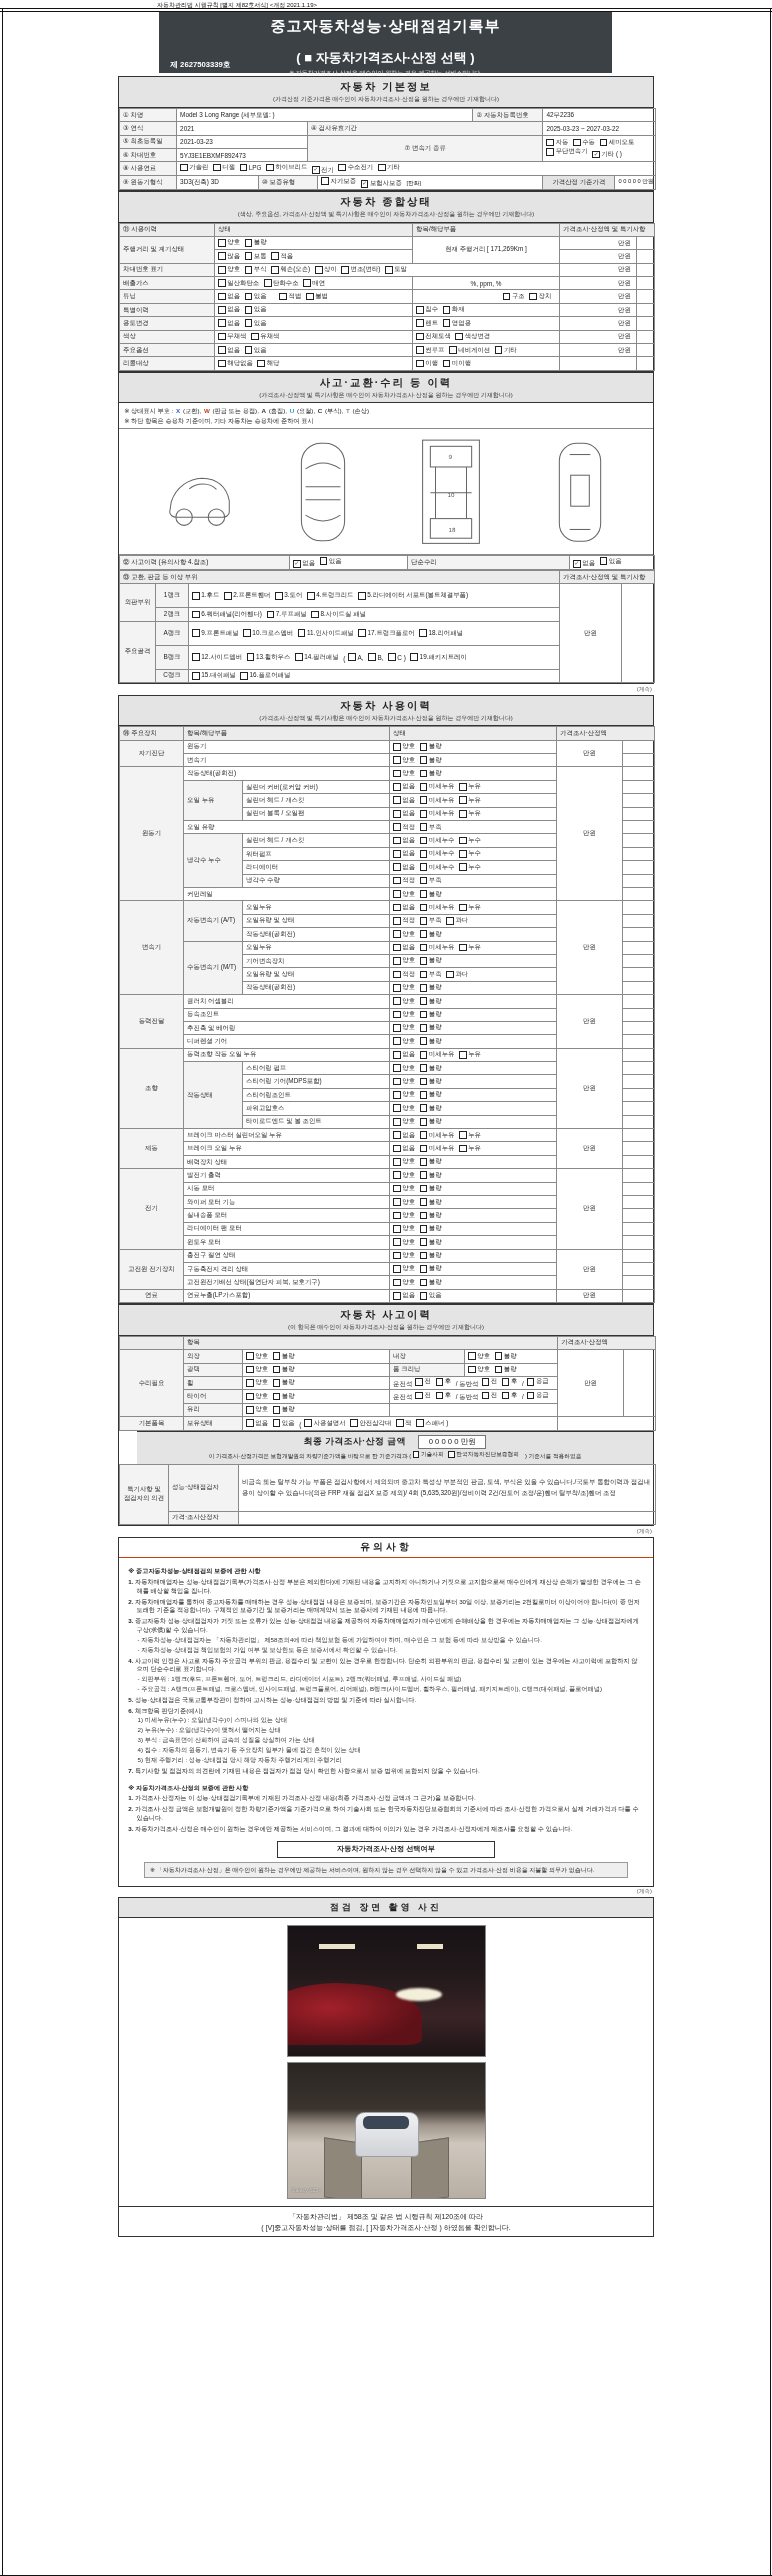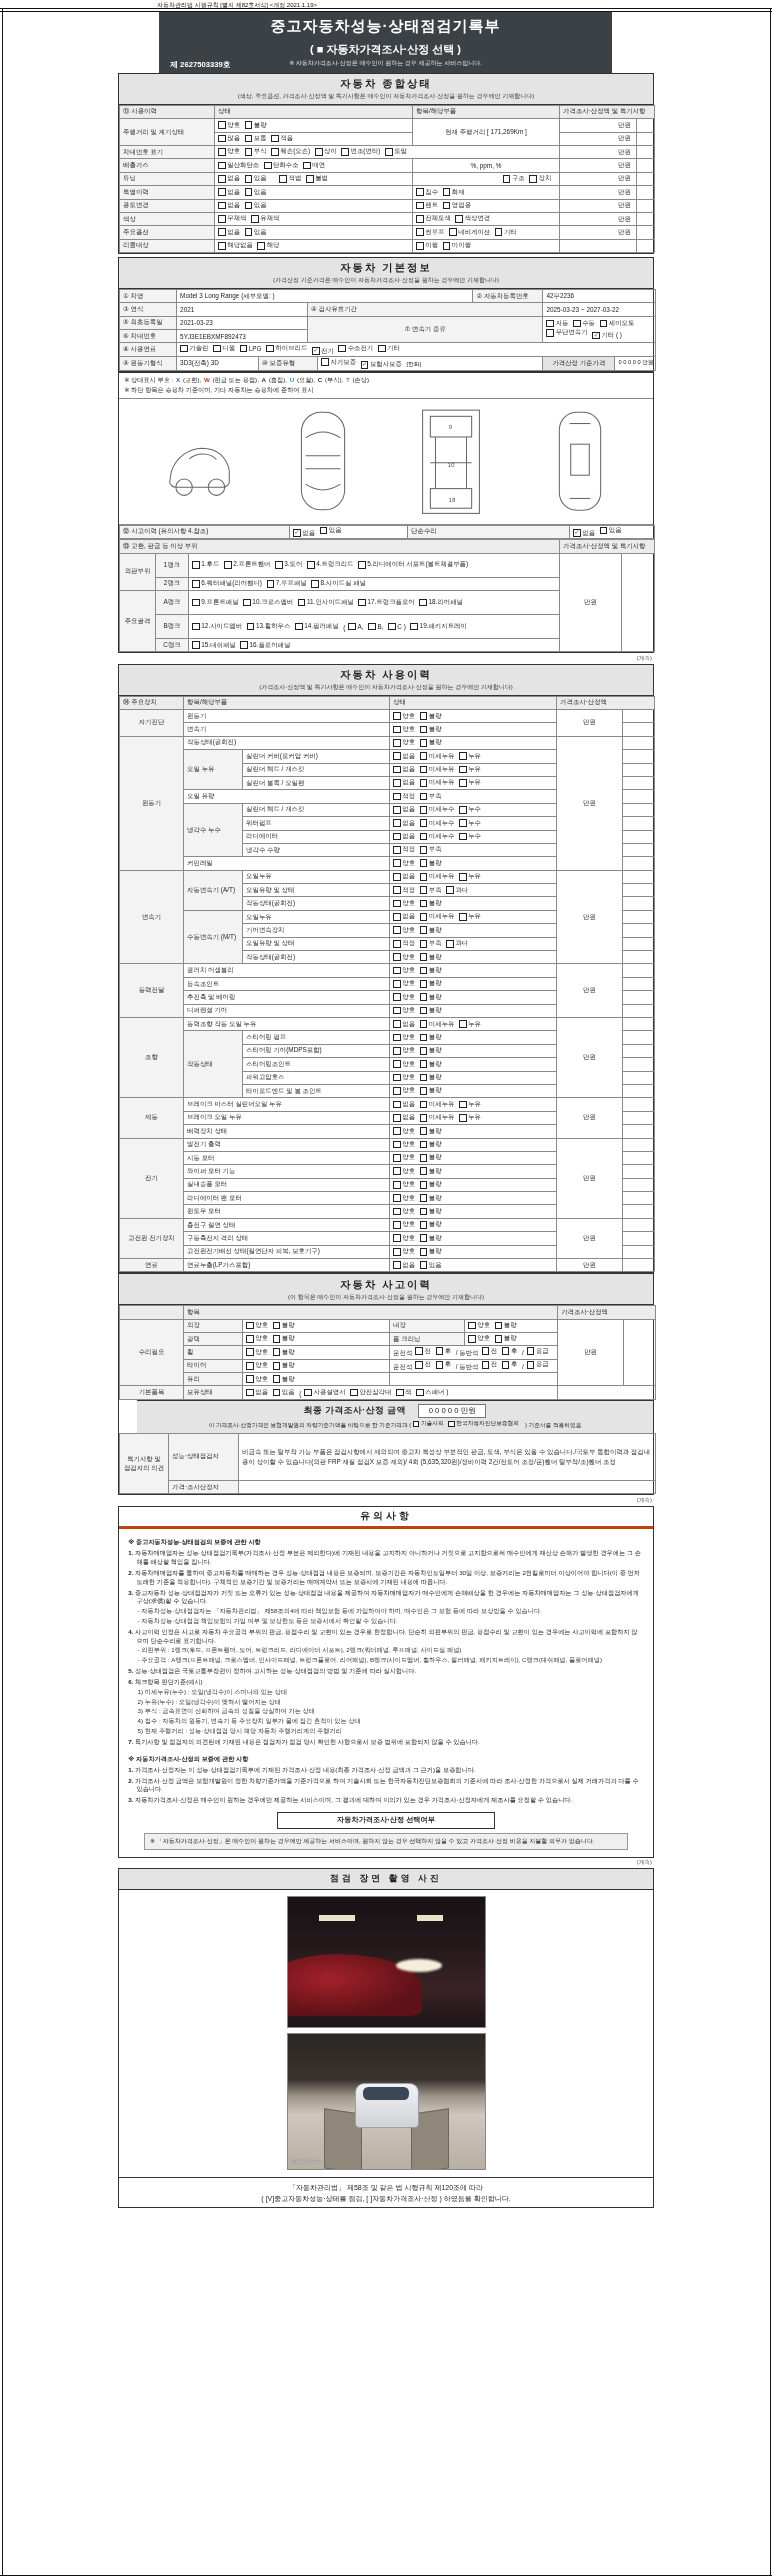--- a/index.html
+++ b/index.html
@@ -8,21 +8,21 @@
   .frame-left{position:absolute;left:2.1px;top:8.2px;bottom:0;width:1px;background:#111;}
   .frame-right{position:absolute;right:2.1px;top:8.2px;bottom:0;width:1px;background:#111;}
   .frame-top{position:absolute;left:0;right:0;top:8.2px;height:2.1px;border-top:0.5px solid #111;border-bottom:1.5px solid #111;}
   .frame-bottom{position:absolute;left:0;right:0;bottom:0;height:1px;background:#111;}
   .doc{position:absolute;left:118px;top:0;width:536px;}
   .formref{margin:1px 0 0 39px;font-size:6px;color:#111;}
   
   .titlebox{margin:2.1px 0 0 41px;width:453px;height:61px;background:#3c4146;color:#fff;
             box-sizing:border-box;padding:5.2px 10.3px 3.1px;position:relative;}
   .titlebox .t1{text-align:center;font-size:15px;font-weight:bold;letter-spacing:1px;}
-  .titlebox .t2{text-align:center;font-size:11px;font-weight:bold;margin-top:6px;}
+  .titlebox .t2{text-align:center;font-size:13px;font-weight:bold;margin-top:13px;}
   .titlebox .t3{text-align:center;font-size:6px;margin-top:1.5px;color:#e8e8e8;}
   .titlebox .docno{position:absolute;left:11.3px;bottom:3.1px;font-size:7.7px;font-weight:bold;}
   .block{border:1px solid #333;box-sizing:border-box;background:#fff;}
   .band{background:#e4e4e4;border-bottom:1px solid #333;text-align:center;padding:3.1px 0 2.6px;}
   .band .bt{font-size:10.3px;font-weight:bold;letter-spacing:2.1px;}
   .band .bs{font-size:6px;margin-top:1px;color:#333;}
   table{border-collapse:collapse;width:100%;table-layout:fixed;}
   td{border:0.5px solid #8a8a8a;font-size:6.4px;padding:0.5px 3.1px;height:13.4px;overflow:hidden;
      white-space:nowrap;vertical-align:middle;box-sizing:border-box;}
   td.lab{background:#f3f3f3;}
@@ -40,21 +40,21 @@
   .codesym{font-weight:bold;margin:0 1px;}
   .diagrams{display:flex;justify-content:space-around;align-items:center;height:125px;
             border-bottom:0.5px solid #8a8a8a;padding:0 15.5px;}
   .finalbar{background:#e4e4e4;border-top:1px solid #333;padding:3.1px 5.2px 2.6px;margin-left:18px;}
   .finalbar .row1{display:flex;justify-content:center;align-items:center;gap:12.4px;}
   .finalbar .fl{font-size:8.8px;font-weight:bold;letter-spacing:0.5px;}
   .finalbar .fv{background:#fff;border:0.5px solid #777;padding:1px 9.3px;font-size:7.7px;}
   .finalbar .note{font-size:5.7px;text-align:center;margin-top:2.1px;}
   .finalbar .note .bx{width:4.6px;height:4.6px;}
   .nwrap{padding:0;}
-  .nhead{border-bottom:3px solid #c2410c;text-align:center;padding:3.1px 0;font-size:9.8px;
+  .nhead{border-bottom:1px solid #c2410c;text-align:center;padding:3.1px 0;font-size:9.8px;
          font-weight:bold;letter-spacing:3.1px;background:#fff;}
   .nbody{padding:5.2px 9.3px 6.2px;font-size:6.2px;line-height:8.8px;}
   .ntitle{font-weight:bold;margin:4.1px 0 2.1px;}
   .nitem{margin:2.1px 0 0;padding-left:8.2px;text-indent:-8.2px;white-space:normal;}
   .nn{font-weight:bold;margin-right:1.5px;}
   .nsub{margin:1px 0 0 9.3px;white-space:normal;color:#333;}
   .nbox{border:0.8px solid #333;width:216px;margin:7.2px auto 4.1px;text-align:center;
         padding:3.1px 0;font-size:7.2px;font-weight:bold;}
   .nnote{background:#efefef;border:0.5px solid #999;margin:3.1px 15.5px 1px;padding:3.1px 5.2px;
          font-size:6px;white-space:normal;line-height:8.2px;}
@@ -94,111 +94,20 @@
 
   <div class="formref">자동차관리법 시행규칙 [별지 제82호서식] &lt;개정 2021.1.19&gt;</div>
 
   <div class="titlebox">
     <div class="t1">중고자동차성능·상태점검기록부</div>
     <div class="t2">( ■ 자동차가격조사·산정 선택 )</div>
     <div class="t3">※ 자동차가격조사·산정은 매수인이 원하는 경우 제공하는 서비스입니다.</div>
     <div class="docno">제 2627503339호</div>
   </div>
 
-  <div class="block">
-    <div class="band">
-      <div class="bt">자동차 종합상태</div>
-      <div class="bs">(색상, 주요옵션, 가격조사·산정액 및 특기사항은 매수인이 자동차가격조사·산정을 원하는 경우에만 기재합니다)</div>
-    </div>
-    <table>
-      <colgroup>
-          <col style="width:95px">
-          <col style="width:198px">
-          <col style="width:147px">
-          <col style="width:77px">
-          <col style="width:18px">
-        </colgroup>
-      <tbody>
-          <tr>
-        <td class="hd">⑪ 사용이력</td>
-        <td class="hd">상태</td>
-        <td class="hd">항목/해당부품</td>
-        <td class="hd" colspan="2">가격조사·산정액 및 특기사항</td>
-      </tr>
-      <tr>
-        <td class="lab" rowspan="2" style="white-space:normal;">주행거리 및 계기상태</td>
-        <td><span class="cb"><span class="bx"></span>양호</span><span class="cb"><span class="bx"></span>불량</span></td>
-        <td class="ctr" rowspan="2">현재 주행거리 [ 171,269Km ]</td>
-        <td class="price">만원</td>
-        <td></td>
-      </tr>
-      <tr>
-        <td><span class="cb"><span class="bx"></span>많음</span><span class="cb"><span class="bx"></span>보통</span><span class="cb"><span class="bx"></span>적음</span></td>
-        <td class="price">만원</td>
-        <td></td>
-      </tr>
-      <tr>
-        <td class="lab">차대번호 표기</td>
-        <td colspan="2"><span class="cb"><span class="bx"></span>양호</span><span class="cb"><span class="bx"></span>부식</span><span class="cb"><span class="bx"></span>훼손(오손)</span><span class="cb"><span class="bx"></span>상이</span><span class="cb"><span class="bx"></span>변조(변타)</span><span class="cb"><span class="bx"></span>도말</span></td>
-        <td class="price">만원</td>
-        <td></td>
-      </tr>
-      <tr>
-        <td class="lab">배출가스</td>
-        <td><span class="cb"><span class="bx"></span>일산화탄소</span><span class="cb"><span class="bx"></span>탄화수소</span><span class="cb"><span class="bx"></span>매연</span></td>
-        <td class="ctr">%,            ppm,            %</td>
-        <td class="price">만원</td>
-        <td></td>
-      </tr>
-      <tr>
-        <td class="lab">튜닝</td>
-        <td><span><span class="cb"><span class="bx"></span>없음</span><span class="cb"><span class="bx"></span>있음</span></span><span style="margin-left:8.2px;"><span class="cb"><span class="bx"></span>적법</span><span class="cb"><span class="bx"></span>불법</span></span></td>
-        <td style="text-align:right;"><span class="cb"><span class="bx"></span>구조</span><span class="cb"><span class="bx"></span>장치</span></td>
-        <td class="price">만원</td>
-        <td></td>
-      </tr>
-      <tr>
-        <td class="lab">특별이력</td>
-        <td><span class="cb"><span class="bx"></span>없음</span><span class="cb"><span class="bx"></span>있음</span></td>
-        <td><span class="cb"><span class="bx"></span>침수</span><span class="cb"><span class="bx"></span>화재</span></td>
-        <td class="price">만원</td>
-        <td></td>
-      </tr>
-      <tr>
-        <td class="lab">용도변경</td>
-        <td><span class="cb"><span class="bx"></span>없음</span><span class="cb"><span class="bx"></span>있음</span></td>
-        <td><span class="cb"><span class="bx"></span>렌트</span><span class="cb"><span class="bx"></span>영업용</span></td>
-        <td class="price">만원</td>
-        <td></td>
-      </tr>
-      <tr>
-        <td class="lab">색상</td>
-        <td><span class="cb"><span class="bx"></span>무채색</span><span class="cb"><span class="bx"></span>유채색</span></td>
-        <td><span class="cb"><span class="bx"></span>전체도색</span><span class="cb"><span class="bx"></span>색상변경</span></td>
-        <td class="price">만원</td>
-        <td></td>
-      </tr>
-      <tr>
-        <td class="lab">주요옵션</td>
-        <td><span class="cb"><span class="bx"></span>없음</span><span class="cb"><span class="bx"></span>있음</span></td>
-        <td><span class="cb"><span class="bx"></span>썬루프</span><span class="cb"><span class="bx"></span>네비게이션</span><span class="cb"><span class="bx"></span>기타</span></td>
-        <td class="price">만원</td>
-        <td></td>
-      </tr>
-      <tr>
-        <td class="lab">리콜대상</td>
-        <td><span class="cb"><span class="bx"></span>해당없음</span><span class="cb"><span class="bx"></span>해당</span></td>
-        <td><span class="cb"><span class="bx"></span>이행</span><span class="cb"><span class="bx"></span>미이행</span></td>
-        <td></td>
-        <td></td>
-      </tr>
-    </tbody>
-      </table>
-  </div>
-
   <div class="block" style="margin-top:3.1px;">
     <div class="band">
       <div class="bt">자동차 기본정보</div>
       <div class="bs">(가격산정 기준가격은 매수인이 자동차가격조사·산정을 원하는 경우에만 기재합니다)</div>
     </div>
     <table>
       <colgroup>
           <col style="width:57px">
           <col style="width:82px">
           <col style="width:49px">
@@ -244,20 +153,115 @@
         <td class="lab" colspan="2">⑩ 보증유형</td>
         <td colspan="2"><span><span class="cb"><span class="bx"></span>자가보증</span><span class="cb"><span class="bx">✓</span>보험사보증</span></span><span class="small">[한화]</span></td>
         <td class="lab ctr" style="background:#e4e4e4;">가격산정 기준가격</td>
         <td class="small ctr">0 0 0 0 0 만원</td>
       </tr>
     </tbody>
       </table>
   </div>
 
   <div class="block">
+    <div class="band">
+      <div class="bt">자동차 종합상태</div>
+      <div class="bs">(색상, 주요옵션, 가격조사·산정액 및 특기사항은 매수인이 자동차가격조사·산정을 원하는 경우에만 기재합니다)</div>
+    </div>
+    <table>
+      <colgroup>
+          <col style="width:95px">
+          <col style="width:198px">
+          <col style="width:147px">
+          <col style="width:77px">
+          <col style="width:18px">
+        </colgroup>
+      <tbody>
+          <tr>
+        <td class="hd">⑪ 사용이력</td>
+        <td class="hd">상태</td>
+        <td class="hd">항목/해당부품</td>
+        <td class="hd" colspan="2">가격조사·산정액 및 특기사항</td>
+      </tr>
+      <tr>
+        <td class="lab" rowspan="2" style="white-space:normal;">주행거리 및 계기상태</td>
+        <td><span class="cb"><span class="bx"></span>양호</span><span class="cb"><span class="bx"></span>불량</span></td>
+        <td class="ctr" rowspan="2">현재 주행거리 [ 171,269Km ]</td>
+        <td class="price">만원</td>
+        <td></td>
+      </tr>
+      <tr>
+        <td><span class="cb"><span class="bx"></span>많음</span><span class="cb"><span class="bx"></span>보통</span><span class="cb"><span class="bx"></span>적음</span></td>
+        <td class="price">만원</td>
+        <td></td>
+      </tr>
+      <tr>
+        <td class="lab">차대번호 표기</td>
+        <td colspan="2"><span class="cb"><span class="bx"></span>양호</span><span class="cb"><span class="bx"></span>부식</span><span class="cb"><span class="bx"></span>훼손(오손)</span><span class="cb"><span class="bx"></span>상이</span><span class="cb"><span class="bx"></span>변조(변타)</span><span class="cb"><span class="bx"></span>도말</span></td>
+        <td class="price">만원</td>
+        <td></td>
+      </tr>
+      <tr>
+        <td class="lab">배출가스</td>
+        <td><span class="cb"><span class="bx"></span>일산화탄소</span><span class="cb"><span class="bx"></span>탄화수소</span><span class="cb"><span class="bx"></span>매연</span></td>
+        <td class="ctr">%,            ppm,            %</td>
+        <td class="price">만원</td>
+        <td></td>
+      </tr>
+      <tr>
+        <td class="lab">튜닝</td>
+        <td><span><span class="cb"><span class="bx"></span>없음</span><span class="cb"><span class="bx"></span>있음</span></span><span style="margin-left:8.2px;"><span class="cb"><span class="bx"></span>적법</span><span class="cb"><span class="bx"></span>불법</span></span></td>
+        <td style="text-align:right;"><span class="cb"><span class="bx"></span>구조</span><span class="cb"><span class="bx"></span>장치</span></td>
+        <td class="price">만원</td>
+        <td></td>
+      </tr>
+      <tr>
+        <td class="lab">특별이력</td>
+        <td><span class="cb"><span class="bx"></span>없음</span><span class="cb"><span class="bx"></span>있음</span></td>
+        <td><span class="cb"><span class="bx"></span>침수</span><span class="cb"><span class="bx"></span>화재</span></td>
+        <td class="price">만원</td>
+        <td></td>
+      </tr>
+      <tr>
+        <td class="lab">용도변경</td>
+        <td><span class="cb"><span class="bx"></span>없음</span><span class="cb"><span class="bx"></span>있음</span></td>
+        <td><span class="cb"><span class="bx"></span>렌트</span><span class="cb"><span class="bx"></span>영업용</span></td>
+        <td class="price">만원</td>
+        <td></td>
+      </tr>
+      <tr>
+        <td class="lab">색상</td>
+        <td><span class="cb"><span class="bx"></span>무채색</span><span class="cb"><span class="bx"></span>유채색</span></td>
+        <td><span class="cb"><span class="bx"></span>전체도색</span><span class="cb"><span class="bx"></span>색상변경</span></td>
+        <td class="price">만원</td>
+        <td></td>
+      </tr>
+      <tr>
+        <td class="lab">주요옵션</td>
+        <td><span class="cb"><span class="bx"></span>없음</span><span class="cb"><span class="bx"></span>있음</span></td>
+        <td><span class="cb"><span class="bx"></span>썬루프</span><span class="cb"><span class="bx"></span>네비게이션</span><span class="cb"><span class="bx"></span>기타</span></td>
+        <td class="price">만원</td>
+        <td></td>
+      </tr>
+      <tr>
+        <td class="lab">리콜대상</td>
+        <td><span class="cb"><span class="bx"></span>해당없음</span><span class="cb"><span class="bx"></span>해당</span></td>
+        <td><span class="cb"><span class="bx"></span>이행</span><span class="cb"><span class="bx"></span>미이행</span></td>
+        <td></td>
+        <td></td>
+      </tr>
+    </tbody>
+      </table>
+  </div>
+
+  <div class="block">
+    <div class="band">
+      <div class="bt">사고·교환·수리 등 이력</div>
+      <div class="bs">(가격조사·산정액 및 특기사항은 매수인이 자동차가격조사·산정을 원하는 경우에만 기재합니다)</div>
+    </div>
     <div class="notes">
       <div id="codes-line"><span>※ 상태표시 부호 : </span><span class="codesym" style="color: rgb(46, 95, 196);">X</span> (교환), <span class="codesym" style="color: rgb(196, 59, 34);">W</span> (판금 또는 용접), <span class="codesym" style="color: rgb(51, 51, 51);">A</span> (흠집), <span class="codesym" style="color: rgb(46, 143, 196);">U</span> (요철), <span class="codesym" style="color: rgb(51, 51, 51);">C</span> (부식), <span class="codesym" style="color: rgb(136, 136, 136);">T</span> (손상)</div>
       <div>※ 하단 항목은 승용차 기준이며, 기타 자동차는 승용차에 준하여 표시</div>
     </div>
     <div class="diagrams">
       <svg width="77" height="103" viewBox="0 0 150 200">
         <g fill="none" stroke="#666" stroke-width="2">
           <path d="M20 120 C30 90 55 75 80 74 C110 74 128 92 133 118 L133 140 C133 146 127 150 120 150 L30 150 C23 150 17 146 17 140 Z"></path>
           <circle cx="45" cy="150" r="16"></circle>
             <circle cx="108" cy="150" r="16"></circle>

